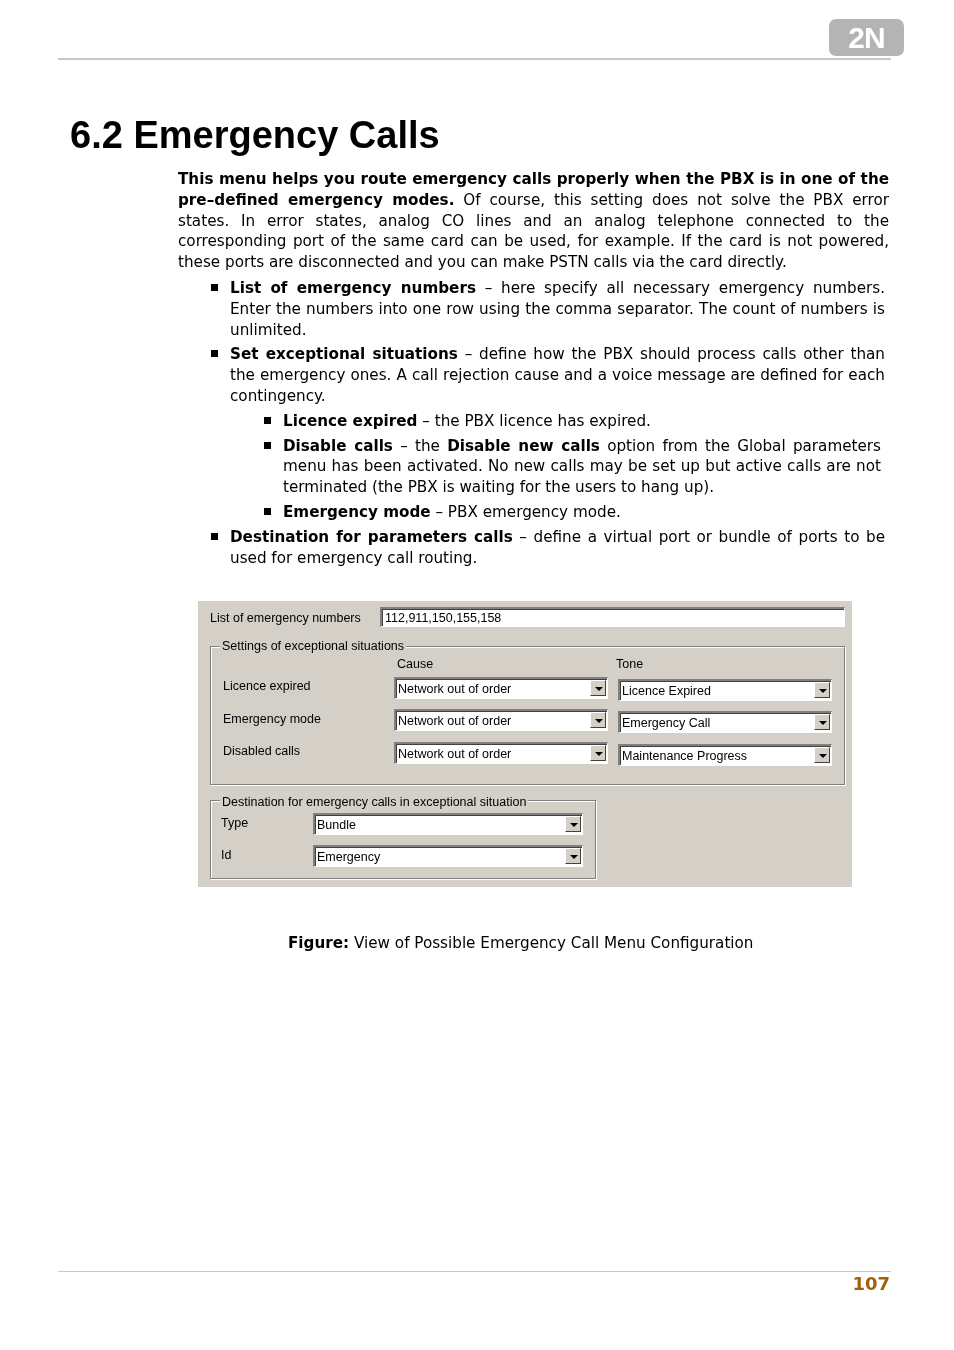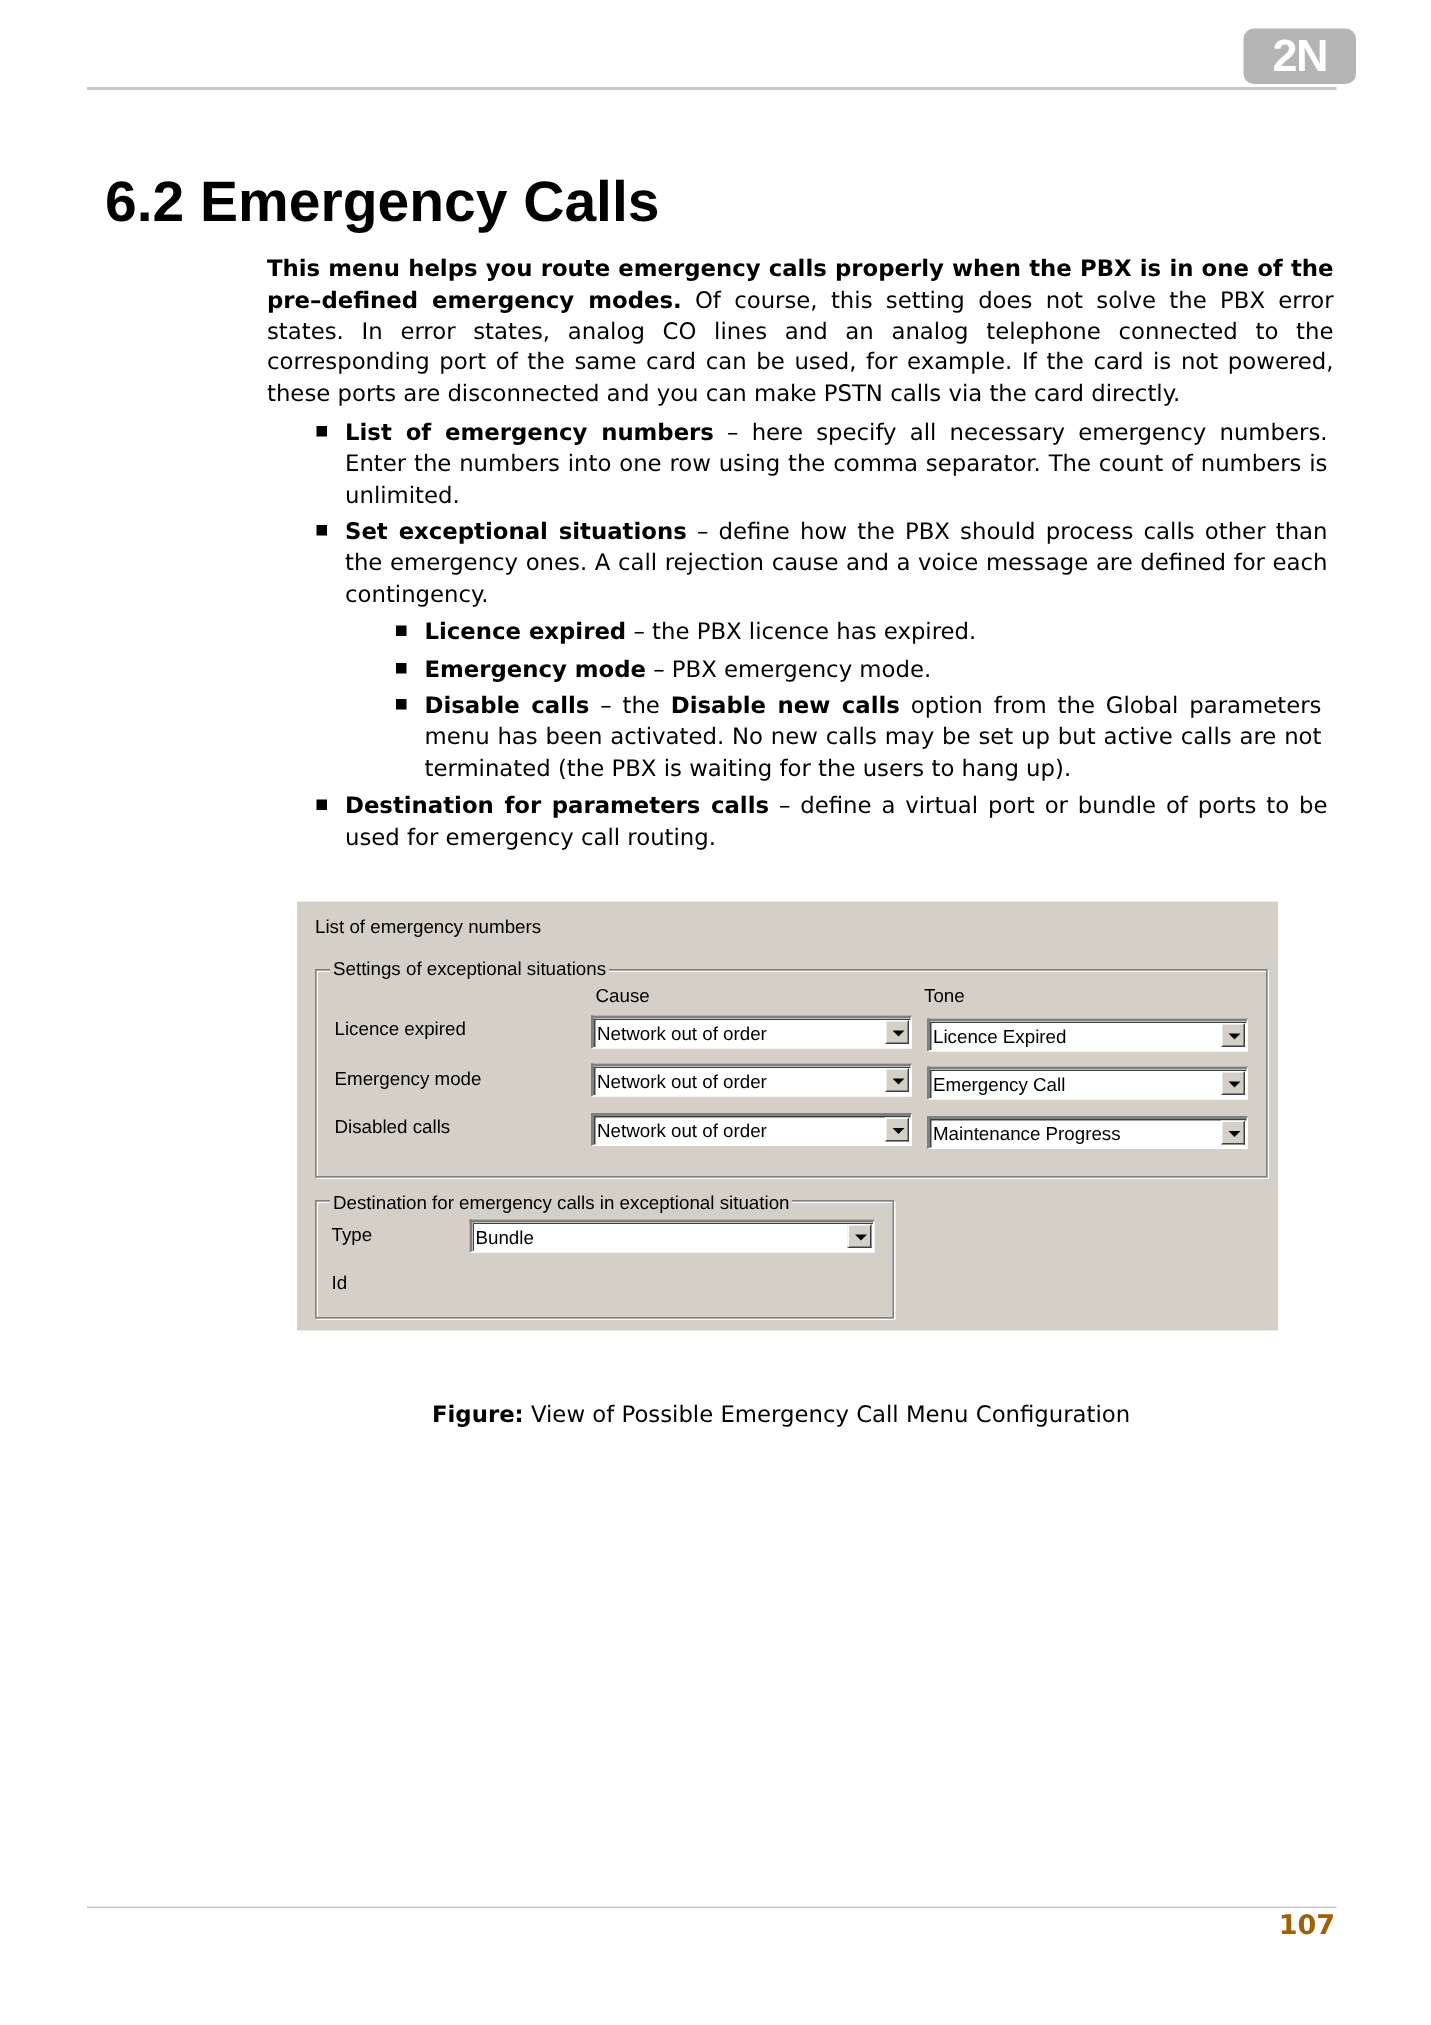--- a/index.html
+++ b/index.html
@@ -60,30 +60,31 @@
 
 <h1 class="page-title">6.2 Emergency Calls</h1>
 
 <div class="content">
   <p><b>This menu helps you route emergency calls properly when the PBX is in one of the pre–defined emergency modes.</b><span> Of course, this setting does not solve the PBX error states. In error states, analog CO lines and an analog telephone connected to the corresponding port of the same card can be used, for example. If the card is not powered, these ports are disconnected and you can make PSTN calls via the card directly.</span></p>
   <ul class="bullets">
     <li><b>List of emergency numbers</b><span> – here specify all necessary emergency numbers. Enter the numbers into one row using the comma separator. The count of numbers is unlimited.</span></li>
     <li><b>Set exceptional situations</b><span> – define how the PBX should process calls other than the emergency ones. A call rejection cause and a voice message are defined for each contingency.</span>
       <ul class="bullets sub">
         <li><b>Licence expired</b><span> – the PBX licence has expired.</span></li>
+        <li><b>Disable calls</b><span> – the </span><b>Disable new calls</b><span> option from the Global parameters menu has been activated. No new calls may be set up but active calls are not terminated (the PBX is waiting for the users to hang up).</span></li>
         <li><b>Emergency mode</b><span> – PBX emergency mode.</span></li>
-        <li><b>Disable calls</b><span> – the </span><b>Disable new calls</b><span> option from the Global parameters menu has been activated. No new calls may be set up but active calls are not terminated (the PBX is waiting for the users to hang up).</span></li>
       </ul>
     </li>
     <li><b>Destination for parameters calls</b><span> – define a virtual port or bundle of ports to be used for emergency call routing.</span></li>
   </ul>
 </div>
 
 <div class="panel">
   <div class="lbl" style="left:12px; top:10px;">List of emergency numbers</div>
+  <div class="field" style="left:182px; top:6px; width:465px;">112,911,150,155,158</div>
 
   <div class="group" style="left:12px; top:45px; width:635px; height:139px;"></div>
   <div class="group-title" style="left:22px; top:38px;">Settings of exceptional situations</div>
 
   <div class="lbl" style="left:199px; top:56px;">Cause</div>
   <div class="lbl" style="left:418px; top:56px;">Tone</div>
 
   <div class="lbl" style="left:25px; top:78px;">Licence expired</div>
   <div class="combo" style="left:196px; top:76px; width:214px;">
       <span class="val">Network out of order</span>
@@ -117,18 +118,22 @@
   <div class="group" style="left:12px; top:199px; width:386px; height:79px;"></div>
   <div class="group-title" style="left:22px; top:194px;">Destination for emergency calls in exceptional situation</div>
 
   <div class="lbl" style="left:23px; top:215px;">Type</div>
   <div class="combo" style="left:115px; top:212px; width:270px;">
       <span class="val">Bundle</span>
       <span class="btn"></span>
     </div>
 
   <div class="lbl" style="left:23px; top:247px;">Id</div>
+  <div class="combo" style="left:115px; top:244px; width:270px;">
+      <span class="val">Emergency</span>
+      <span class="btn"></span>
+    </div>
 </div>
 
 <div class="caption"><b>Figure:</b><span> View of Possible Emergency Call Menu Configuration</span></div>
 
 <div class="footer-rule"></div>
 <div class="page-number">107</div>
 
 </body></html>

